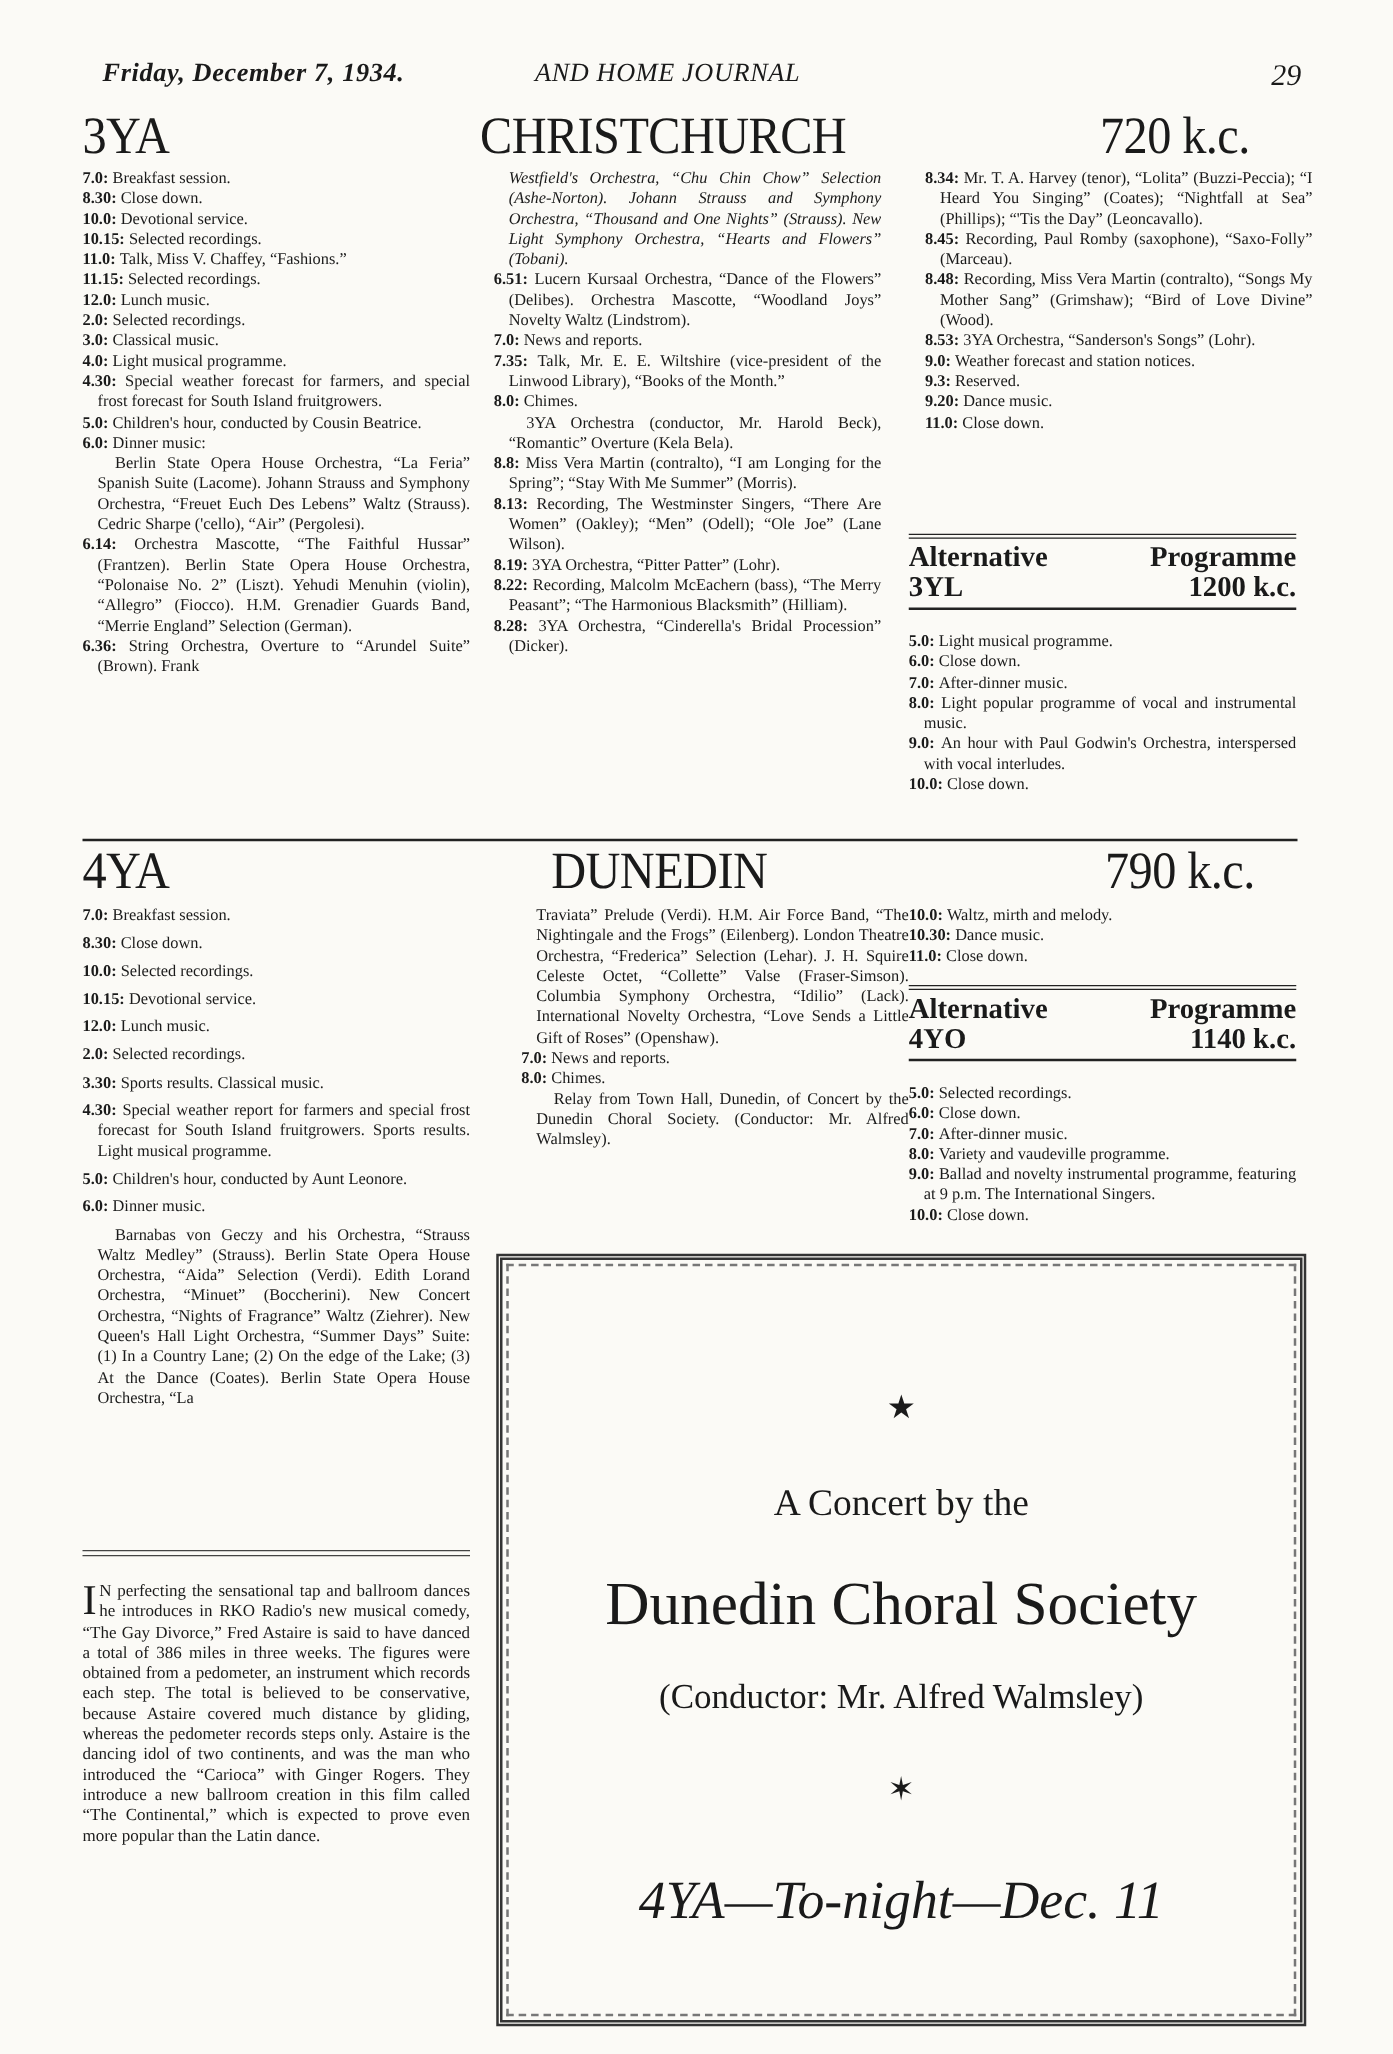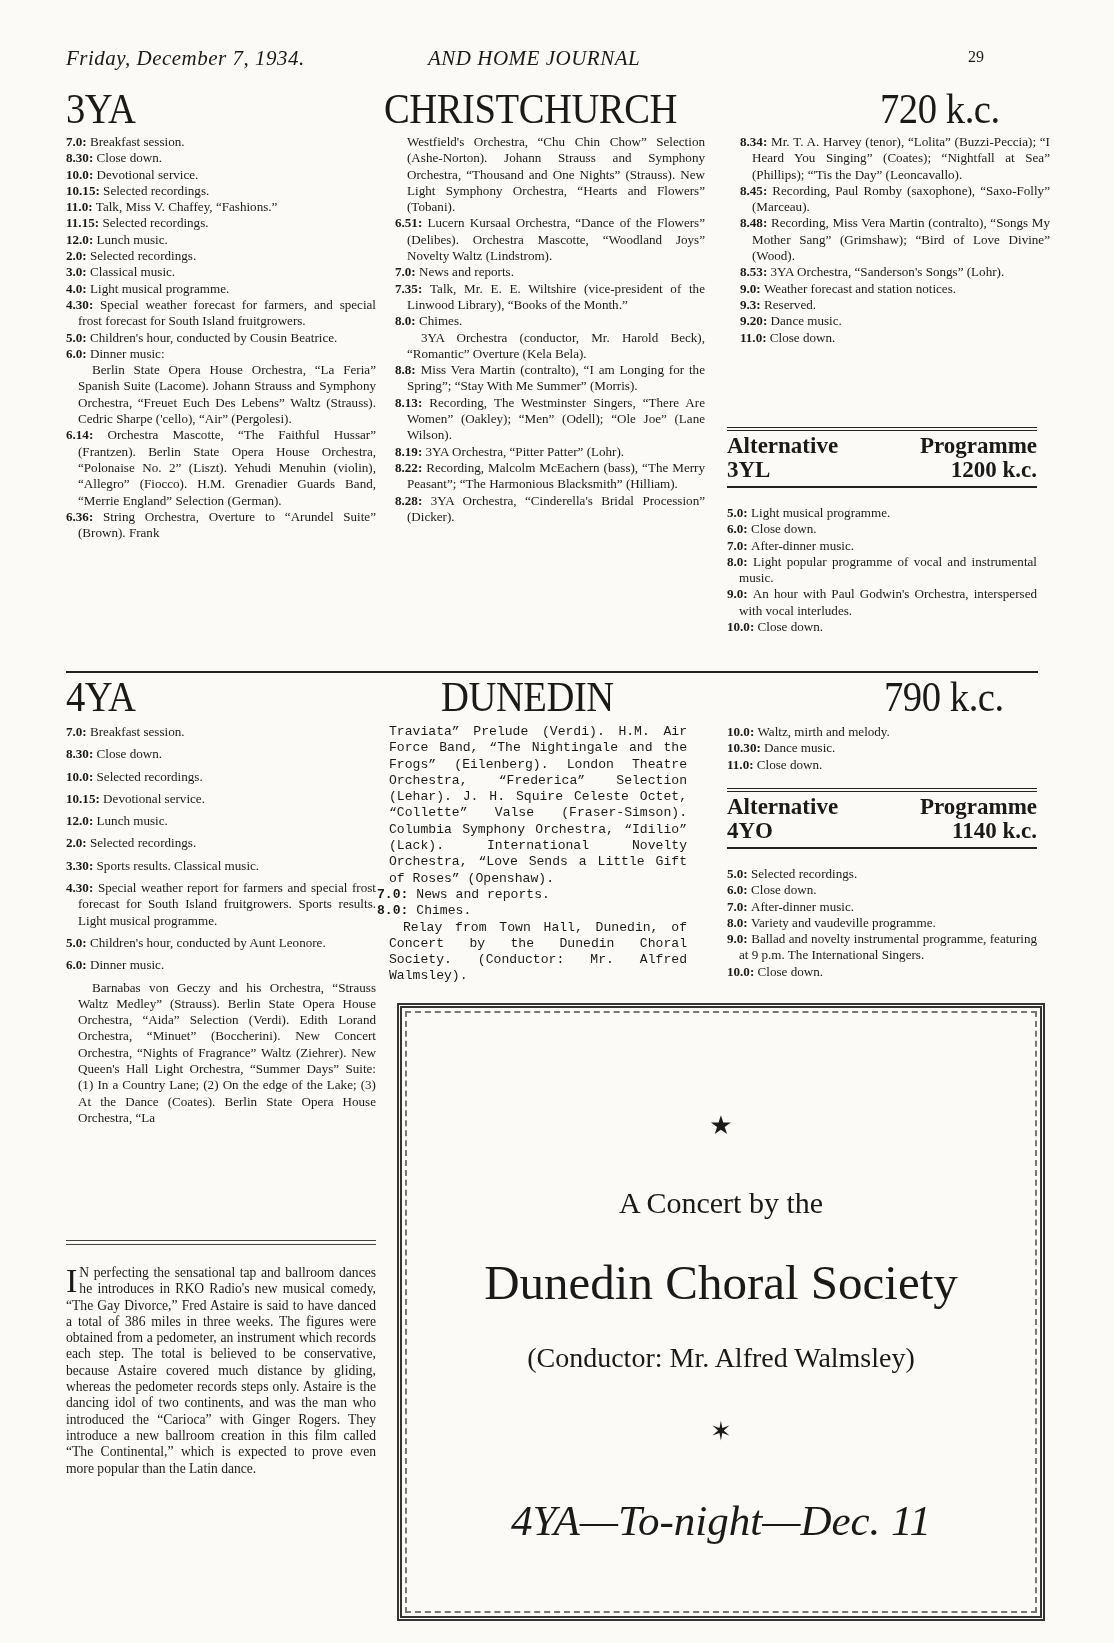--- a/index.html
+++ b/index.html
@@ -24,23 +24,23 @@
   .ad .l2 { position:absolute; left:0; right:0; top:178px; font-size:30px; }
   .ad .l3 { position:absolute; left:0; right:0; top:246px; font-size:49px; }
   .ad .l4 { position:absolute; left:0; right:0; top:334px; font-size:28px; }
   .ad .l5 { position:absolute; left:0; right:0; top:488px; font-style:italic; font-size:43px; }
   .note { position:absolute; left:66px; top:1265px; width:310px; font-size:13.6px; line-height:16.3px; text-align:justify; }
   .dropcap { float:left; font-size:34px; line-height:28px; margin-right:2px; margin-top:2px; }
 </style>
 </head>
 <body>
 
-<div class="abs runhead" style="left:66px;">Friday, December 7, 1934.</div>
+<div class="abs runhead" style="left:82px;font-weight:bold;">Friday, December 7, 1934.</div>
 <div class="abs runhead" style="left:428px;">AND HOME JOURNAL</div>
-<div class="abs" style="left:968px; top:48px; font-size:16px;">29</div>
+<div class="abs" style="left:1017px; top:48px; font-size:24px;font-style:italic;">29</div>
 
 <div class="abs bighead" style="left:66px; top:88px;">3YA</div>
 <div class="abs bighead" style="left:384px; top:88px;">CHRISTCHURCH</div>
 <div class="abs bighead" style="left:880px; top:88px;">720 k.c.</div>
 
 <div class="abs col" style="left:66px; top:134px; width:310px;" id="c1">
     <p class="it"><b>7.0: </b><span>Breakfast session.</span></p>
     <p class="it"><b>8.30: </b><span>Close down.</span></p>
     <p class="it"><b>10.0: </b><span>Devotional service.</span></p>
     <p class="it"><b>10.15: </b><span>Selected recordings.</span></p>
@@ -51,21 +51,21 @@
     <p class="it"><b>3.0: </b><span>Classical music.</span></p>
     <p class="it"><b>4.0: </b><span>Light musical programme.</span></p>
     <p class="it"><b>4.30: </b><span>Special weather forecast for farmers, and special frost forecast for South Island fruitgrowers.</span></p>
     <p class="it"><b>5.0: </b><span>Children's hour, conducted by Cousin Beatrice.</span></p>
     <p class="it"><b>6.0: </b><span>Dinner music:</span></p>
     <p class="sub">Berlin State Opera House Orchestra, “La Feria” Spanish Suite (Lacome). Johann Strauss and Symphony Orchestra, “Freuet Euch Des Lebens” Waltz (Strauss). Cedric Sharpe ('cello), “Air” (Pergolesi).</p>
     <p class="it"><b>6.14: </b><span>Orchestra Mascotte, “The Faithful Hussar” (Frantzen). Berlin State Opera House Orchestra, “Polonaise No. 2” (Liszt). Yehudi Menuhin (violin), “Allegro” (Fiocco). H.M. Grenadier Guards Band, “Merrie England” Selection (German).</span></p>
     <p class="it"><b>6.36: </b><span>String Orchestra, Overture to “Arundel Suite” (Brown). Frank</span></p>
   </div>
 <div class="abs col" style="left:395px; top:134px; width:310px;" id="c2">
-    <p class="sub" style="text-indent: 0px;">Westfield's Orchestra, “Chu Chin Chow” Selection (Ashe-Norton). Johann Strauss and Symphony Orchestra, “Thousand and One Nights” (Strauss). New Light Symphony Orchestra, “Hearts and Flowers” (Tobani).</p>
+    <p class="sub" style="text-indent: 0px; font-style: italic;">Westfield's Orchestra, “Chu Chin Chow” Selection (Ashe-Norton). Johann Strauss and Symphony Orchestra, “Thousand and One Nights” (Strauss). New Light Symphony Orchestra, “Hearts and Flowers” (Tobani).</p>
     <p class="it"><b>6.51: </b><span>Lucern Kursaal Orchestra, “Dance of the Flowers” (Delibes). Orchestra Mascotte, “Woodland Joys” Novelty Waltz (Lindstrom).</span></p>
     <p class="it"><b>7.0: </b><span>News and reports.</span></p>
     <p class="it"><b>7.35: </b><span>Talk, Mr. E. E. Wiltshire (vice-president of the Linwood Library), “Books of the Month.”</span></p>
     <p class="it"><b>8.0: </b><span>Chimes.</span></p>
     <p class="sub">3YA Orchestra (conductor, Mr. Harold Beck), “Romantic” Overture (Kela Bela).</p>
     <p class="it"><b>8.8: </b><span>Miss Vera Martin (contralto), “I am Longing for the Spring”; “Stay With Me Summer” (Morris).</span></p>
     <p class="it"><b>8.13: </b><span>Recording, The Westminster Singers, “There Are Women” (Oakley); “Men” (Odell); “Ole Joe” (Lane Wilson).</span></p>
     <p class="it"><b>8.19: </b><span>3YA Orchestra, “Pitter Patter” (Lohr).</span></p>
     <p class="it"><b>8.22: </b><span>Recording, Malcolm McEachern (bass), “The Merry Peasant”; “The Harmonious Blacksmith” (Hilliam).</span></p>
     <p class="it"><b>8.28: </b><span>3YA Orchestra, “Cinderella's Bridal Procession” (Dicker).</span></p>
@@ -114,21 +114,21 @@
     <p class="it"><b>10.0: </b><span>Selected recordings.</span></p>
     <p class="it"><b>10.15: </b><span>Devotional service.</span></p>
     <p class="it"><b>12.0: </b><span>Lunch music.</span></p>
     <p class="it"><b>2.0: </b><span>Selected recordings.</span></p>
     <p class="it"><b>3.30: </b><span>Sports results. Classical music.</span></p>
     <p class="it"><b>4.30: </b><span>Special weather report for farmers and special frost forecast for South Island fruitgrowers. Sports results. Light musical programme.</span></p>
     <p class="it"><b>5.0: </b><span>Children's hour, conducted by Aunt Leonore.</span></p>
     <p class="it"><b>6.0: </b><span>Dinner music.</span></p>
     <p class="sub">Barnabas von Geczy and his Orchestra, “Strauss Waltz Medley” (Strauss). Berlin State Opera House Orchestra, “Aida” Selection (Verdi). Edith Lorand Orchestra, “Minuet” (Boccherini). New Concert Orchestra, “Nights of Fragrance” Waltz (Ziehrer). New Queen's Hall Light Orchestra, “Summer Days” Suite: (1) In a Country Lane; (2) On the edge of the Lake; (3) At the Dance (Coates). Berlin State Opera House Orchestra, “La</p>
   </div>
-<div class="abs col" style="left:377px; top:724px; width:310px;font-family:Liberation Mono, monospace;" id="d2">
+<div class="abs col" style="left:417px; top:724px; width:310px;" id="d2">
     <p class="sub" style="text-indent: 0px;">Traviata” Prelude (Verdi). H.M. Air Force Band, “The Nightingale and the Frogs” (Eilenberg). London Theatre Orchestra, “Frederica” Selection (Lehar). J. H. Squire Celeste Octet, “Collette” Valse (Fraser-Simson). Columbia Symphony Orchestra, “Idilio” (Lack). International Novelty Orchestra, “Love Sends a Little Gift of Roses” (Openshaw).</p>
     <p class="it"><b>7.0: </b><span>News and reports.</span></p>
     <p class="it"><b>8.0: </b><span>Chimes.</span></p>
     <p class="sub">Relay from Town Hall, Dunedin, of Concert by the Dunedin Choral Society. (Conductor: Mr. Alfred Walmsley).</p>
   </div>
 <div class="abs col" style="left:727px; top:724px; width:310px;" id="d3">
     <p class="it"><b>10.0: </b><span>Waltz, mirth and melody.</span></p>
     <p class="it"><b>10.30: </b><span>Dance music.</span></p>
     <p class="it"><b>11.0: </b><span>Close down.</span></p>
   </div>

